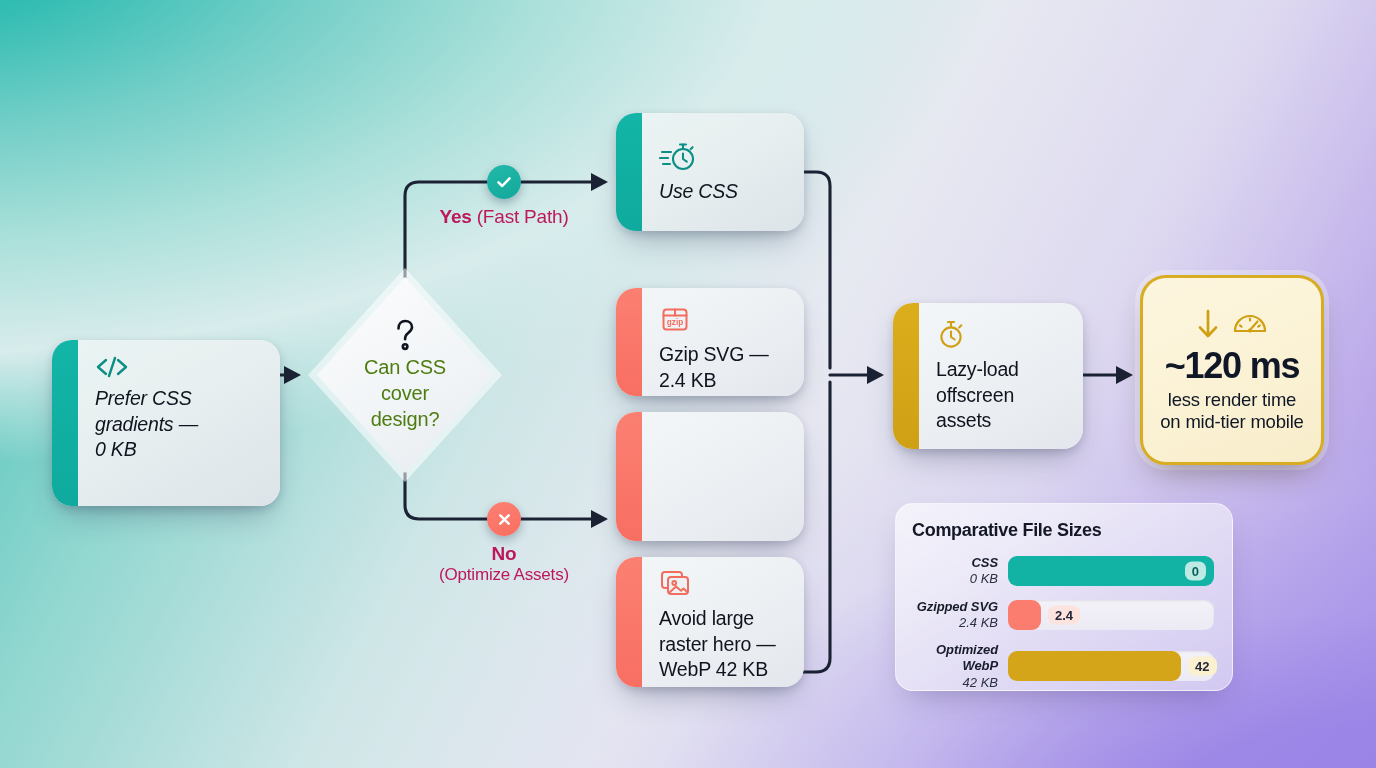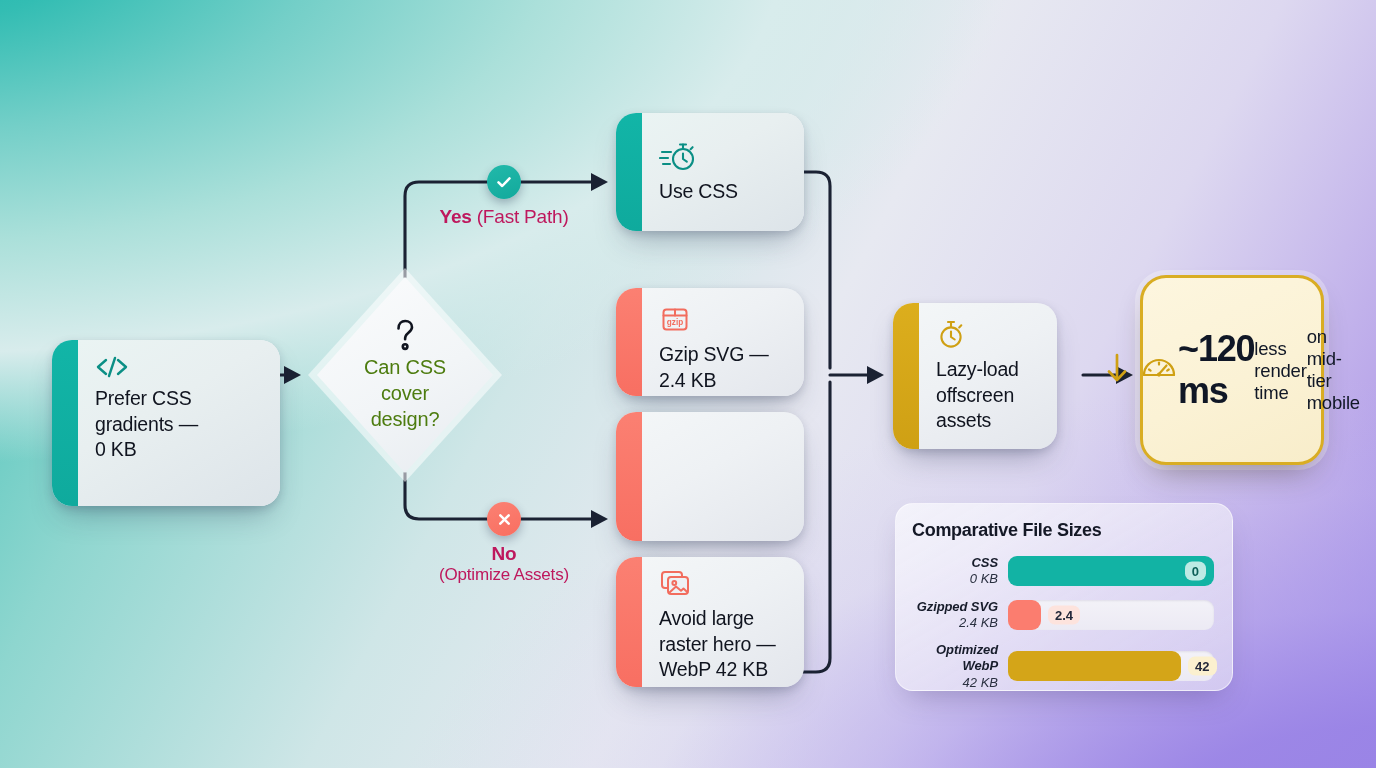--- a/index.html
+++ b/index.html
@@ -28,21 +28,21 @@
   }
   .card .stripe { width:26px; flex:0 0 26px; }
   .card .body { flex:1; padding:15px 16px 14px 17px; display:flex; flex-direction:column; }
   .card .ic { margin-bottom:7px; line-height:0; }
   .card .txt { font-size:19.5px; line-height:1.32; color:#10141f; letter-spacing:-.2px; }
   .card .sub { font-size:16px; color:#10141f; letter-spacing:-.1px; }
 
   .teal  .stripe { background:linear-gradient(180deg,#12b5a7,#0faa9d); }
   .coral .stripe { background:linear-gradient(180deg,#fb8072,#f86f62); }
   .gold  .stripe { background:linear-gradient(180deg,#dcae1d,#cfa014); }
-  .teal  .body   { background:linear-gradient(150deg,#eaf4f3 0%, #e8eff0 40%, #dde4e9 100%); }
+  .teal  .body   { background:linear-gradient(150deg,#eaf4f3 0%, #e8eff0 40%, #dde4e9 100%);font-style:italic; }
 
   
   .diamond-wrap { position:absolute; width:176px; height:196px; }
   .diamond {
     position:absolute; inset:0;
     background:linear-gradient(150deg,#fbfcfd 0%,#f2f5f7 55%,#e7ebf0 100%);
     clip-path:polygon(50% 0%,100% 50%,50% 100%,0% 50%);
     box-shadow:0 14px 26px -10px rgba(40,50,80,.4);
   }
   .diamond-ring {
@@ -67,21 +67,21 @@
   .blabel b { font-weight:700; }
   .blabel span { font-weight:400; }
   .blabel .l2 { display:block; font-size:17px; font-weight:400; }
 
   
   .result {
     position:absolute; border-radius:26px;
     background:linear-gradient(155deg,#fdf6df 0%,#fbf2d5 55%,#f8edca 100%);
     border:3px solid #d9ad23;
     box-shadow:0 16px 32px -12px rgba(60,50,20,.45), 0 0 0 5px rgba(255,255,255,.30);
-    display:flex; flex-direction:row; align-items:center; justify-content:center;
+    display:flex; flex-direction:column; align-items:center; justify-content:center;
     padding:14px 12px;
   }
   .result .ric { display:flex; align-items:center; gap:10px; margin-bottom:4px; line-height:0; }
   .result .big { font-size:36px; font-weight:700; color:#101726; letter-spacing:-1.2px; }
   .result .l1 { font-size:18.5px; color:#101726; letter-spacing:-.2px; margin-top:2px; }
   .result .l2 { font-size:18.5px; color:#101726; letter-spacing:-.2px; }
 
   
   .panel {
     position:absolute; border-radius:18px; padding:16px 18px 16px 16px;
@@ -235,21 +235,21 @@
           <circle cx="15.3" cy="14" r="1.9"></circle>
           <path d="M10.5 23.5 L17 17.6 L22 21.8 L24.5 19.6 L28.2 23"></path>
         </svg>
       </div>
       <div class="txt">Avoid large</div>
       <div class="txt">raster hero —</div>
       <div class="txt">WebP 42 KB</div>
     </div>
   </div>
 
-  <div class="card gold" style="left:893px; top:303px; width:164px; height:146px;">
+  <div class="card gold" style="left:893px; top:303px; width:190px; height:146px;">
     <div class="stripe"></div>
     <div class="body">
       <div class="ic">
         <svg width="30" height="32" viewBox="0 0 30 32" fill="none" stroke="#cfa014" stroke-width="2.1" stroke-linecap="round" stroke-linejoin="round">
           <circle cx="15" cy="19" r="9.6"></circle>
           <path d="M15 13.6 V19 L18.7 21.5"></path>
           <path d="M12 4 H18"></path>
             <path d="M15 4 V8.9"></path>
           <path d="M23.2 9.4 L25.3 7.3"></path>
         </svg>

